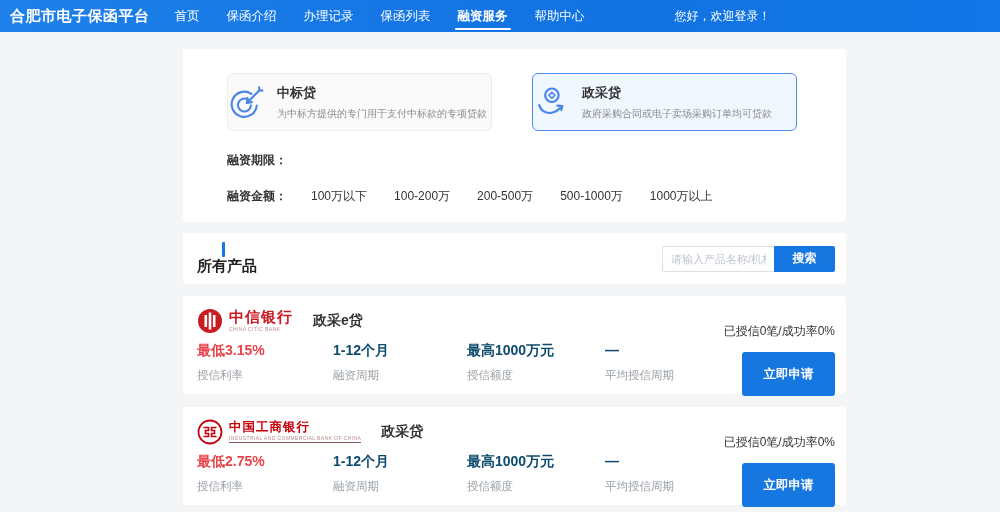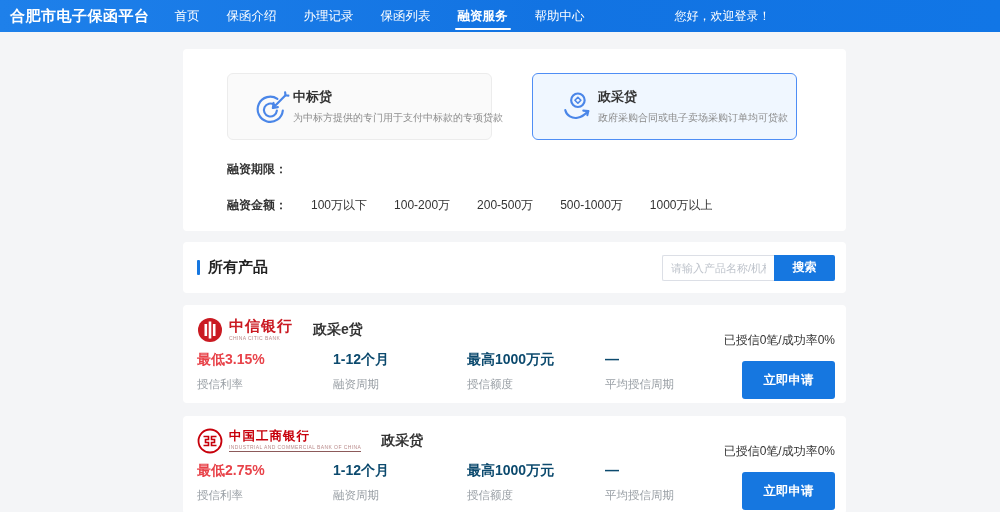--- a/index.html
+++ b/index.html
@@ -18,36 +18,36 @@
                   bottom:2px; width:56px; height:2px; background:#fff; border-radius:1px; }
   .greeting { margin-left:72px; font-size:12px; cursor:pointer; }
 
   
   .container { width:663px; margin-left:183px; padding-top:17px; }
   .panel { background:#fff; border-radius:4px; }
 
   
   .panel-top { padding:24px 0 17px 44px; }
   .loan-row { display:flex; gap:40px; }
-  .loan-card { width:265px; height:67px; border:1px solid #ececec; background:#fafafa; border-radius:6px;
-               display:flex; align-items:center; padding:0 26px; gap:3px; cursor:pointer; }
+  .loan-card { width:265px; height:58px; border:1px solid #ececec; background:#fafafa; border-radius:6px;
+               display:flex; align-items:center; padding:0 0; gap:13px; cursor:pointer; }
   .loan-card.selected { background:#f0f7ff; border-color:#4f8ef5; }
   .loan-icon { width:36px; height:36px; flex:0 0 36px; }
   .loan-title { font-size:13px; font-weight:bold; color:#333; }
   .loan-desc { font-size:10px; color:#8c8c8c; margin-top:5px; white-space:nowrap; }
 
   .filter-row { display:flex; align-items:center; margin-top:21px; font-size:12px; }
   .filter-row + .filter-row { margin-top:19px; }
   .filter-label { font-weight:bold; color:#333; margin-right:24px; }
   .filter-opts { display:flex; gap:27px; list-style:none; }
   .filter-opts li { color:#333; cursor:pointer; }
 
   
   .panel-head { margin-top:11px; height:51px; display:flex; align-items:center; padding:0 11px 0 14px; }
-  .sec-title { display:flex; align-items:center; font-size:15px; font-weight:bold; color:#222; }
+  .sec-title { display:flex; align-items:center; font-size:15px; font-weight:bold; color:#222;flex-direction:column; }
   .sec-bar { width:3px; height:15px; background:#1677e0; border-radius:1px; margin-right:8px; }
   .search-group { margin-left:auto; display:flex; }
   .search-input { width:112px; height:26px; border:1px solid #dcdfe6; border-right:none; border-radius:2px 0 0 2px;
                   padding:0 8px; font-size:11px; color:#333; outline:none; font-family:inherit; }
   .search-input::placeholder { color:#bfc4cc; }
   .search-btn { width:61px; height:26px; background:#1677e0; color:#fff; border:none; border-radius:0 2px 2px 0;
                 font-size:12px; font-weight:bold; cursor:pointer; font-family:inherit; }
 
   
   .product-card { position:relative; margin-top:12px; height:98px; }
@@ -61,21 +61,21 @@
   .bank-en.icbc { border-bottom:1px solid #8c5a5a; padding-bottom:1px; }
   .product-name { margin-left:20px; font-size:14px; font-weight:bold; color:#333; }
 
   .stat { position:absolute; top:46px; }
   .stat-value { font-size:14px; font-weight:bold; color:#0c4a6e; line-height:17px; }
   .stat-value.red { color:#e8434a; }
   .stat-label { margin-top:9px; font-size:11.5px; color:#9aa0a6; }
   .stat.c1 { left:14px; } .stat.c2 { left:150px; } .stat.c3 { left:284px; } .stat.c4 { left:422px; }
 
   .summary { position:absolute; top:27px; right:11px; font-size:12px; color:#333; }
-  .apply-btn { position:absolute; top:56px; right:11px; width:93px; height:38px; background:#1677e0; color:#fff;
+  .apply-btn { position:absolute; top:56px; right:11px; width:93px; height:44px; background:#1677e0; color:#fff;
                border:none; border-radius:3px; font-size:12.5px; font-weight:bold; cursor:pointer; font-family:inherit; }
 </style>
 </head>
 <body>
 
 <div class="navbar">
   <div class="brand">合肥市电子保函平台</div>
   <ul class="nav-items">
     <li>首页</li>
     <li>保函介绍</li>

